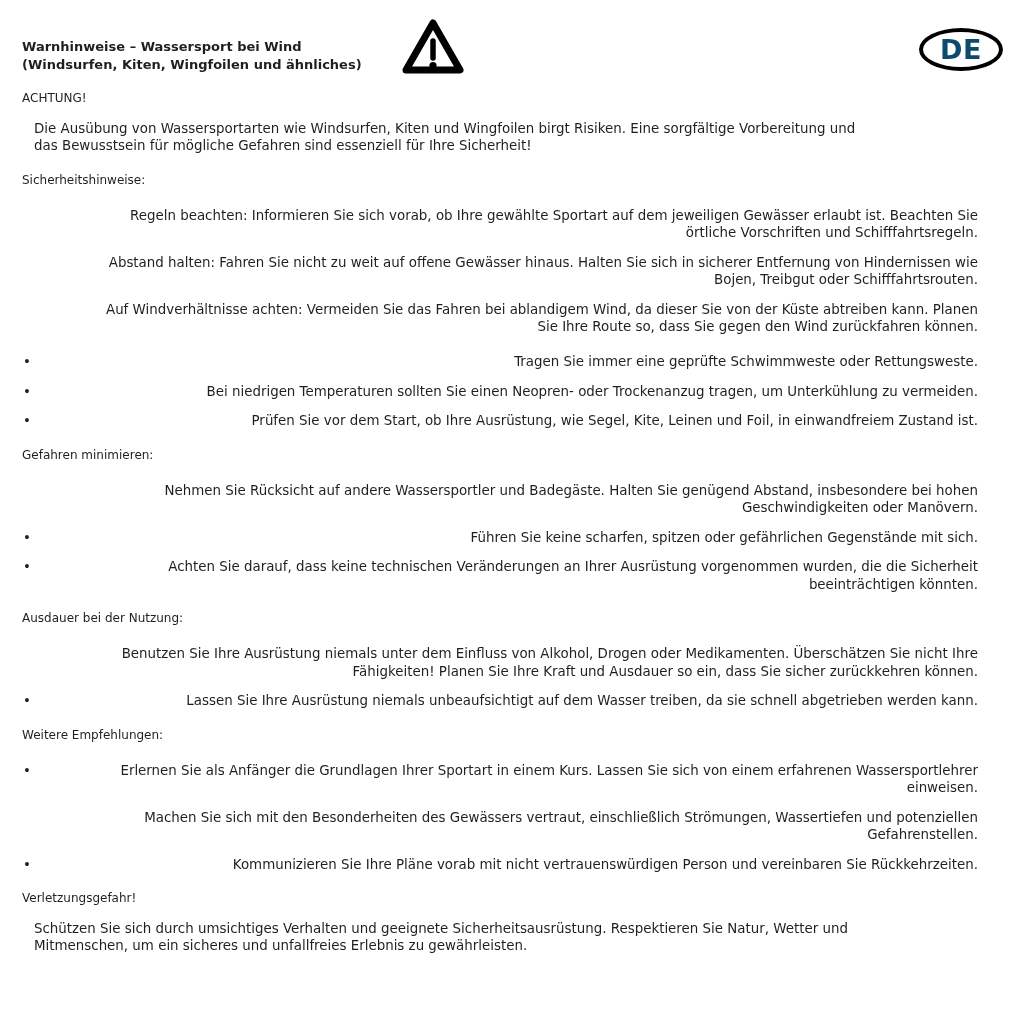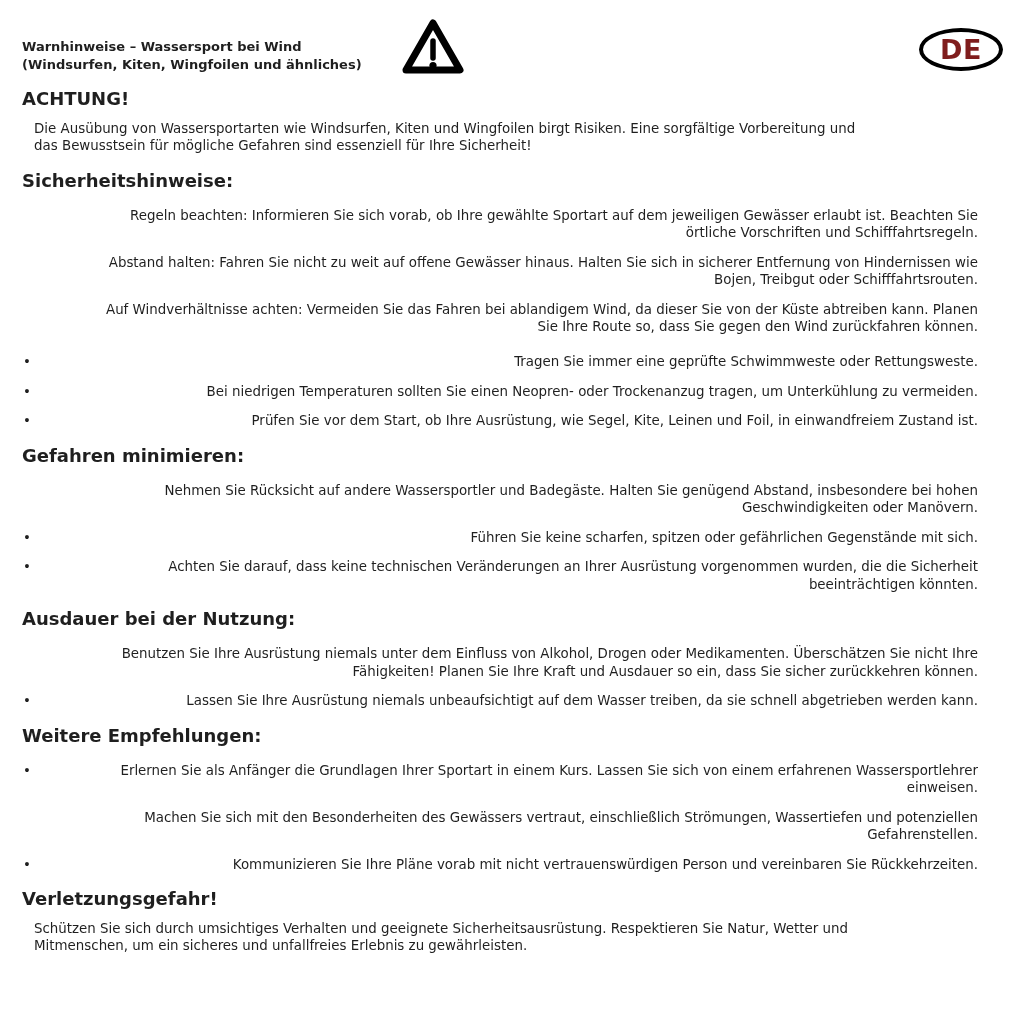--- a/index.html
+++ b/index.html
@@ -41,27 +41,27 @@
     border-radius: 50%;
     display: flex;
     align-items: center;
     justify-content: center;
   }
   .lang-badge span {
     font-weight: bold;
     font-size: 27px;
     line-height: 1;
     letter-spacing: 0.5px;
-    color: #7f1d1d;
+    color: #0c4a6e;
   }
   .block { margin-top: 17px; }
   .heading {
     margin: 0;
-    font-size: 18px;
-    font-weight: bold;
+    font-size: 12px;
+    font-weight: normal;
     line-height: 17.5px;
   }
   p { margin: 12px; white-space: pre-line; }
   .section-items { margin-top: 17.5px; }
   .item { position: relative; padding-left: 18px; text-align: right; }
   .item .marker {
     position: absolute;
     left: 1px;
     top: 0;
     line-height: 17.5px;

